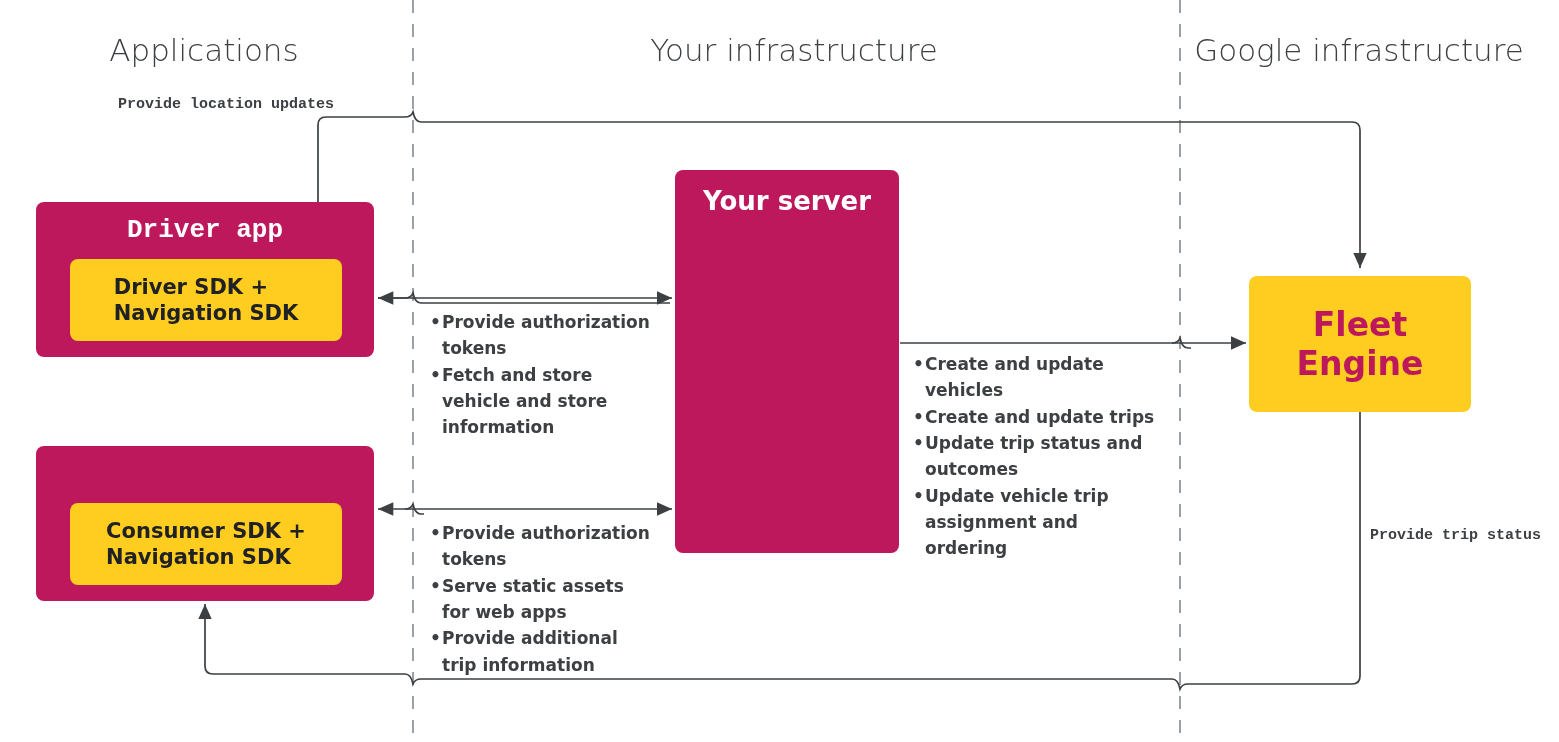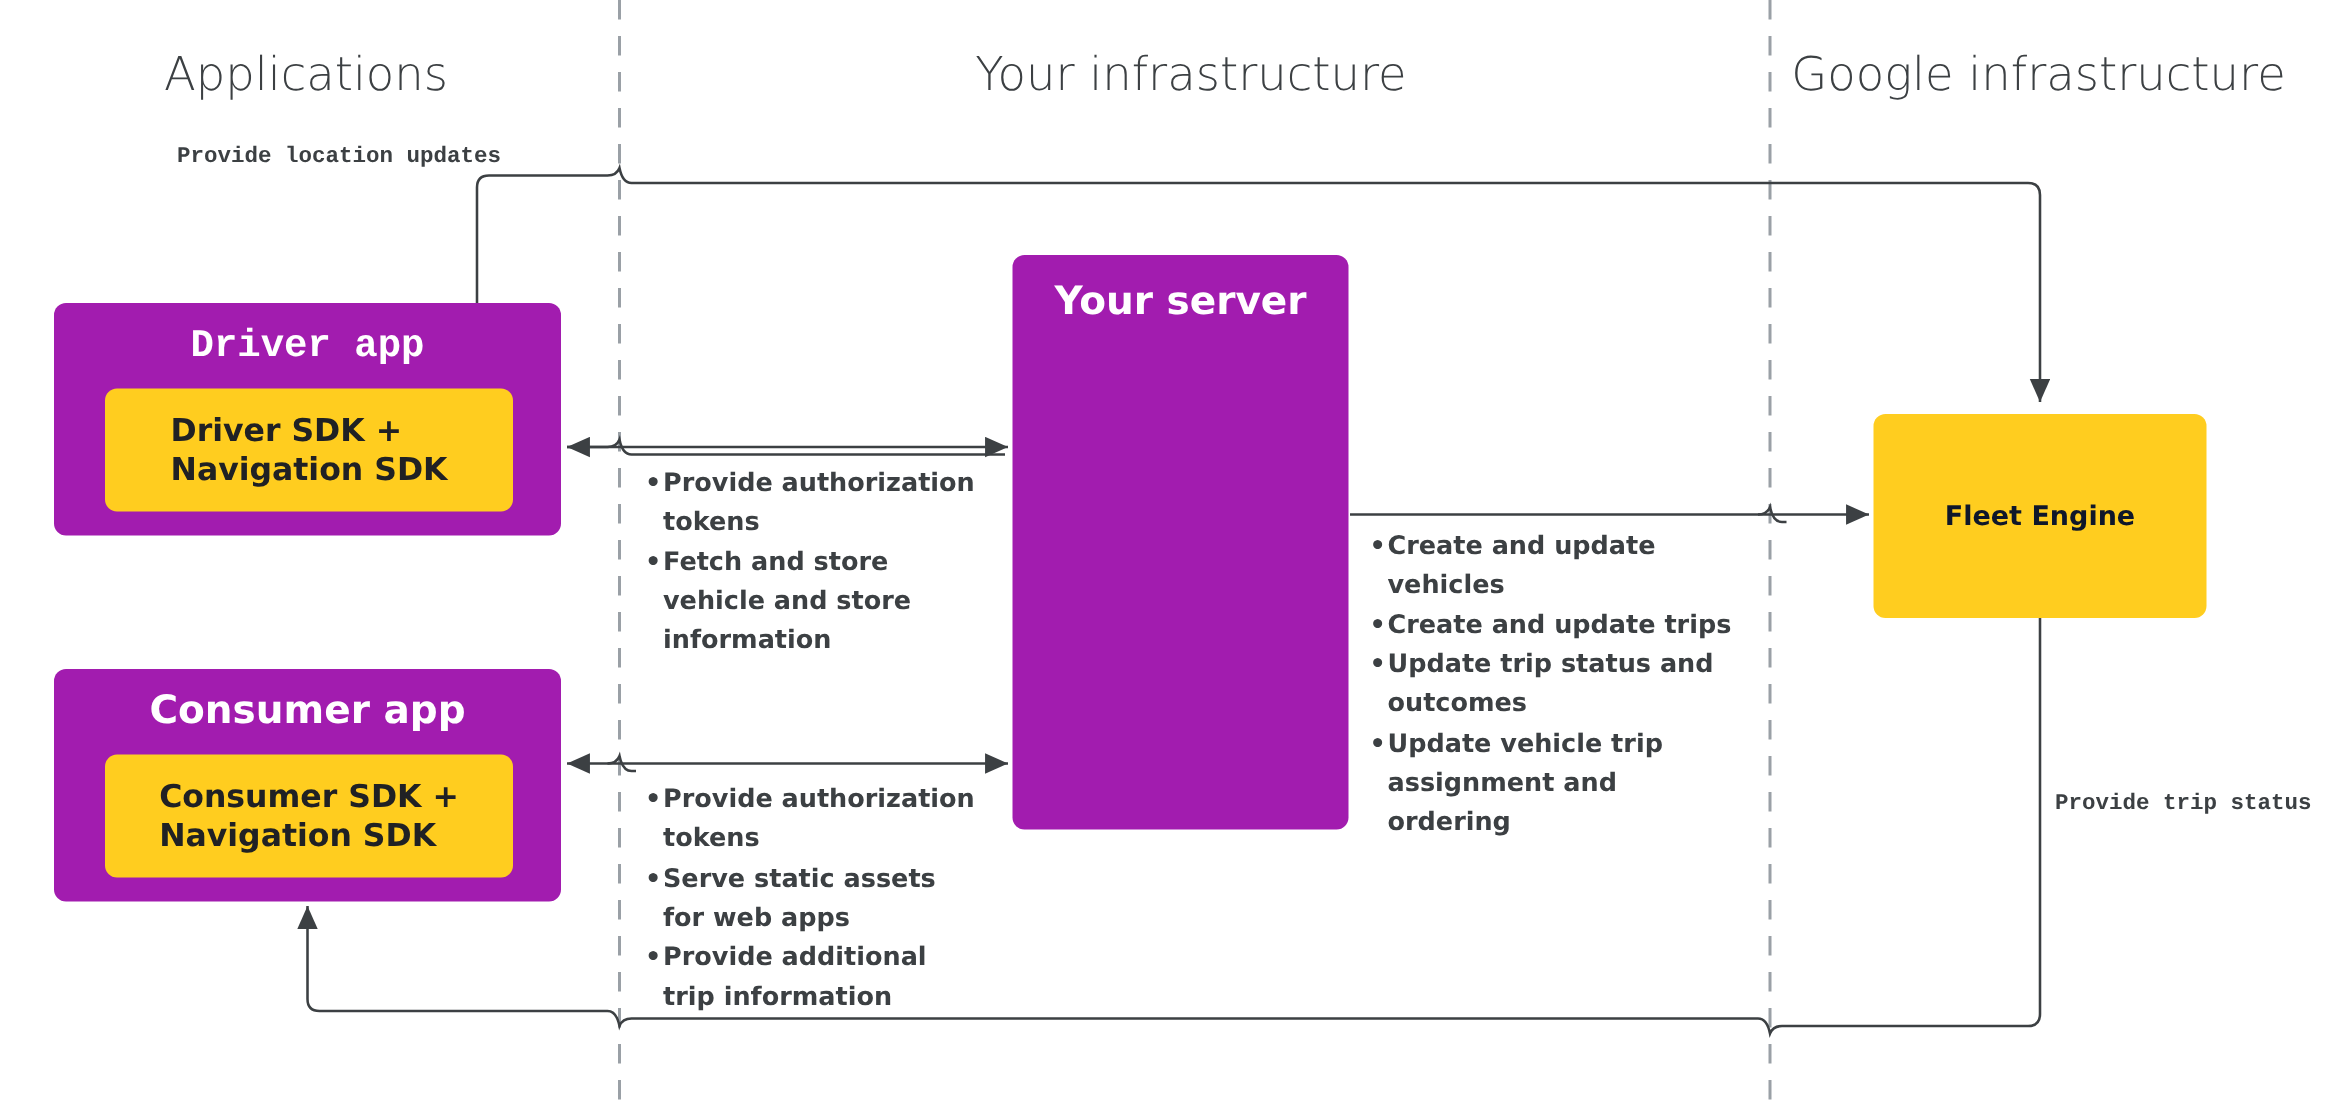--- a/index.html
+++ b/index.html
@@ -33,21 +33,21 @@
     color: #3c4043;
     white-space: nowrap;
     transform: translateX(-50%);
   }
   .node {
     position: absolute;
     box-sizing: border-box;
     border-radius: 8px;
   }
   .node-blue {
-    background: #a21caf;
+    background: #be185d;
   }
   .node-yellow {
     background: #FFCD1F;
   }
   .node-title {
     font-family: "DejaVu Sans", sans-serif;
     font-weight: bold;
     color: #ffffff;
     text-align: center;
     font-size: 26px;
@@ -66,22 +66,22 @@
     font-weight: bold;
     font-size: 21px;
     color: #202124;
     text-align: left;
     line-height: 1.25;
     white-space: pre-line;
   }
   .fleet-label {
     font-family: "DejaVu Sans", sans-serif;
     font-weight: bold;
-    font-size: 18px;
-    color: #0f172a;
+    font-size: 33px;
+    color: #be185d;
     text-align: center;
     width: 100%;
   }
   .edge-label {
     position: absolute;
     font-family: Liberation Mono, monospace;
     font-weight: bold;
     font-size: 15px;
     color: #3c4043;
     white-space: nowrap;
@@ -176,21 +176,20 @@
 
   <div class="node node-blue" style="left:36px; top:202px; width:338px; height:155px;">
     <div class="node-title" style="padding-top:14px;font-family:Liberation Mono, monospace;">Driver app</div>
     <div class="inner-box" style="left:34px; top:57px; width:272px; height:82px;">
       <div class="inner-label">Driver SDK +
 Navigation SDK</div>
     </div>
   </div>
 
   <div class="node node-blue" style="left:36px; top:446px; width:338px; height:155px;">
-    <div class="node-title" style="padding-top:14px;">Consumer app</div>
     <div class="inner-box" style="left:34px; top:57px; width:272px; height:82px;">
       <div class="inner-label">Consumer SDK +
 Navigation SDK</div>
     </div>
   </div>
 
   <div class="node node-blue" style="left:675px; top:170px; width:224px; height:383px;">
     <div class="node-title" style="padding-top:17px;">Your server</div>
   </div>
 

